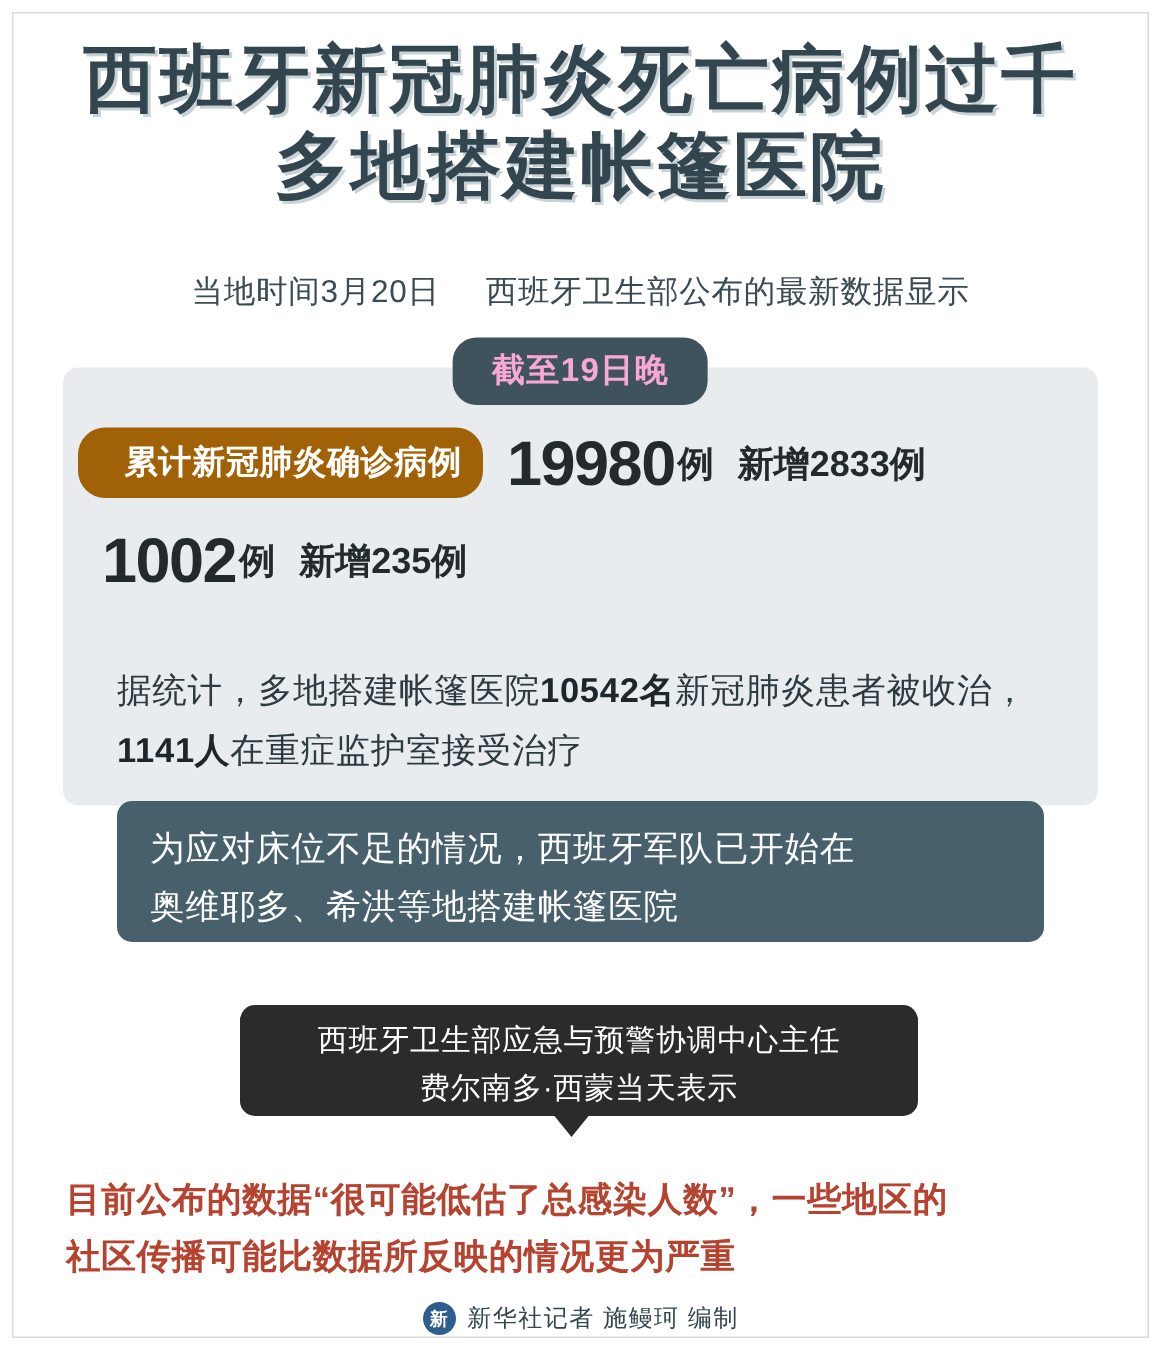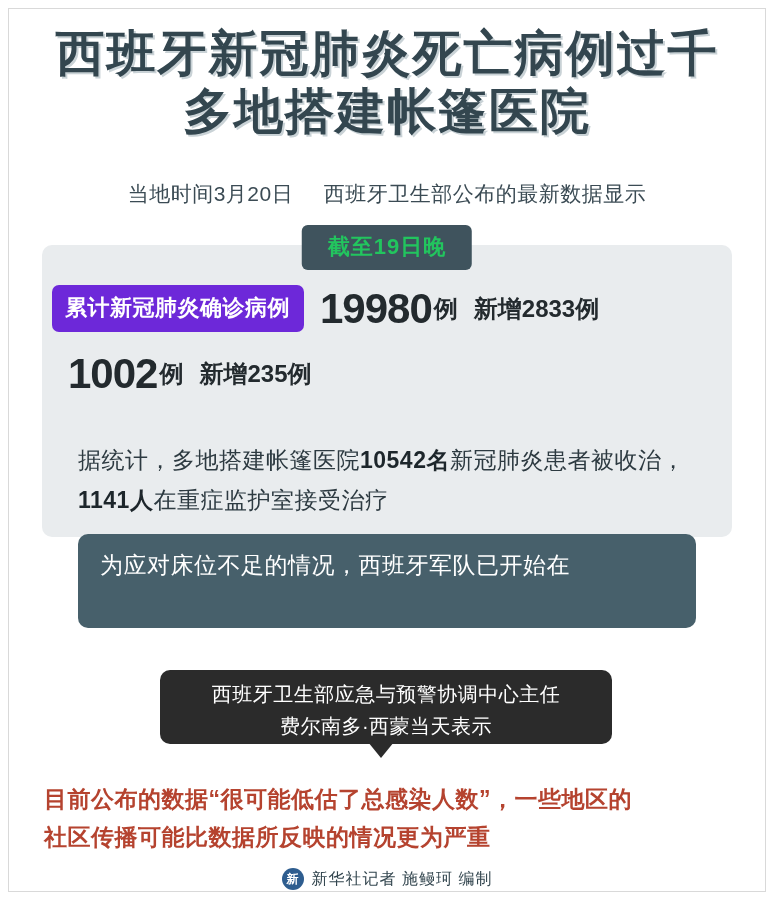--- a/index.html
+++ b/index.html
@@ -73,45 +73,45 @@
     height: 292px;
     background: #e9ecee;
     border-radius: 10px;
   }
   .asof-pill {
     position: absolute;
     left: 50%;
     transform: translateX(-50%);
     top: 225px;
     background: #3f535d;
-    color: #22c55e;
+    color: #f9a8d4;
     font-size: 22px;
     font-weight: bold;
-    border-radius: 6px;
+    border-radius: 16px;
     padding: 7px 26px 8px 26px;
     letter-spacing: 1px;
     white-space: nowrap;
   }
 
   .stat-row {
     position: absolute;
     left: 52px;
     display: flex;
     align-items: center;
   }
   .stat-row.row1 { top: 285px; }
   .stat-row.row2 { top: 353px; }
 
   .stat-label {
-    background: #6d28d9;
+    background: #a16207;
     color: #ffffff;
     font-size: 22px;
     font-weight: bold;
-    border-radius: 7px;
-    padding: 8px 14px 9px 13px;
+    border-radius: 18px;
+    padding: 8px 14px 9px 31px;
     white-space: nowrap;
     letter-spacing: 0.5px;
   }
   .stat-label.narrow {
     margin-left: 78px;
     padding-left: 20px;
     padding-right: 20px;
   }
   .stat-number {
     font-size: 42px;
@@ -287,20 +287,21 @@
     <span class="stat-delta">新增235例</span>
   </div>
 
   <div class="panel-note">
     <span>据统计，多地搭建帐篷医院</span><b>10542名</b><span>新冠肺炎患者被收治，</span><b>1141人</b><span>在重症监护室接受治疗</span>
   </div>
 
   <div class="teal-block"></div>
   <div class="teal-text">
     <div>为应对床位不足的情况，西班牙军队已开始在</div>
+    <div>奥维耶多、希洪等地搭建帐篷医院</div>
   </div>
 
   <div class="bubble"></div>
   <div class="bubble-tail"></div>
   <div class="bubble-text">
     <div>西班牙卫生部应急与预警协调中心主任</div>
     <div>费尔南多·西蒙当天表示</div>
   </div>
 
   <div class="quote">

